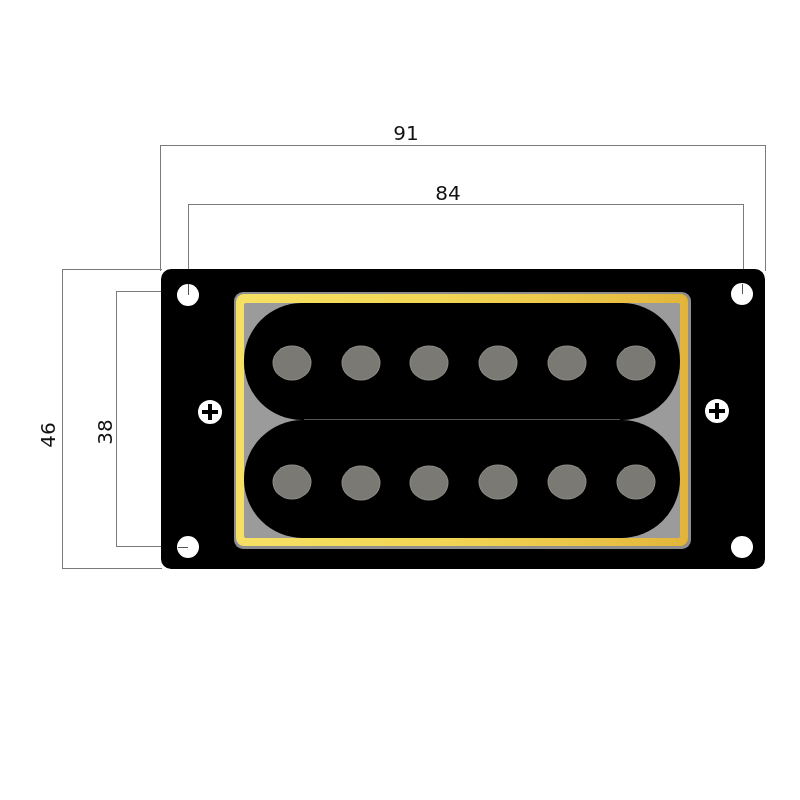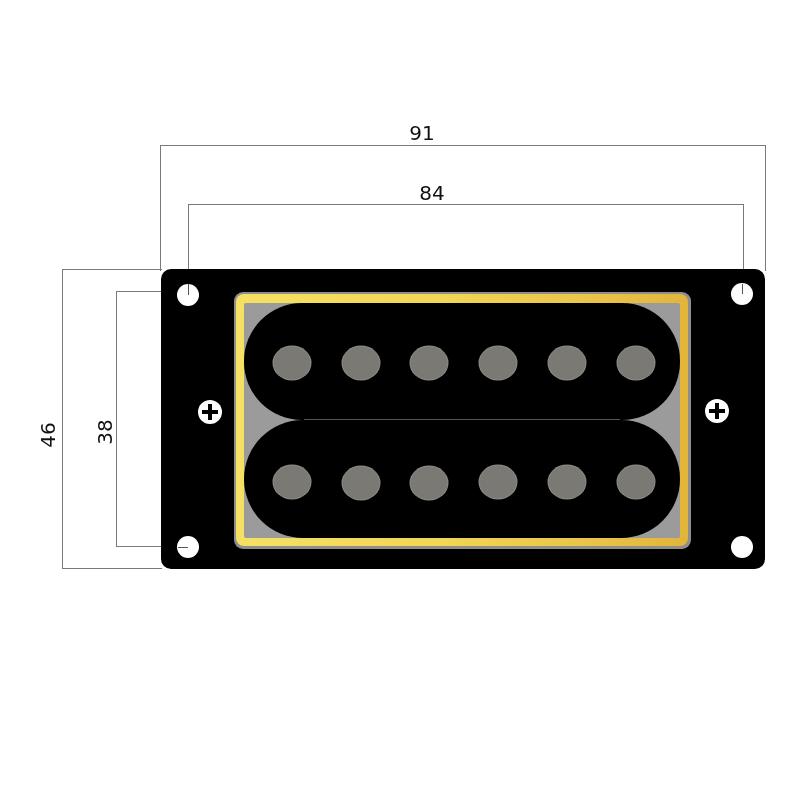--- a/index.html
+++ b/index.html
@@ -1,21 +1,21 @@
 <!DOCTYPE html>
 <html><head>
 <meta charset="utf-8">
 <style>
   html, body { margin: 0; padding: 0; background: #ffffff; }
   body { width: 800px; height: 800px; position: relative; overflow: hidden; font-family: "DejaVu Sans", sans-serif; }
   .abs { position: absolute; }
   .dimline { position: absolute; border-color: #7a7a7a; border-style: solid; border-width: 0; box-sizing: border-box; }
   .dimlabel { position: absolute; font-size: 20px; color: #111; line-height: 1; white-space: nowrap; }
   .vlabel { transform: translate(-50%, -50%) rotate(-90deg); }
-  .hlabel { transform: translateX(-50%); margin-left: 16px; }
+  .hlabel { transform: translateX(-50%); }
   .plate { position: absolute; left: 161px; top: 269px; width: 604px; height: 300px; background: #000; border-radius: 10px; }
   .hole { position: absolute; width: 22px; height: 22px; border-radius: 50%; background: #fff; transform: translate(-50%, -50%); }
   .screw { position: absolute; width: 24px; height: 24px; border-radius: 50%; background: #fff; transform: translate(-50%, -50%); }
   .screw::before, .screw::after { content: ""; position: absolute; background: #000; }
   .screw::before { left: 4px; right: 4px; top: 10px; height: 4px; }
   .screw::after { top: 4px; bottom: 4px; left: 10px; width: 4px; }
   .frame-outer { position: absolute; left: 234px; top: 292px; width: 457px; height: 257px; border-radius: 9px; background: #8e8e8e; }
   .frame-yellow { position: absolute; left: 236px; top: 294px; width: 452px; height: 252px; border-radius: 8px;
     background: linear-gradient(90deg, #f6e063 0%, #f2d655 45%, #e9c347 80%, #e2b43a 100%); }
   .frame-inner { position: absolute; left: 244px; top: 303px; width: 436px; height: 235px; background: #9b9b9b; overflow: hidden; border-radius: 2px; }
@@ -25,21 +25,21 @@
   .seam { position: absolute; left: 60px; right: 60px; top: 116px; height: 1px; background: #555; }
   .pole { position: absolute; width: 37px; height: 33px; border-radius: 50%; background: #7a7974; box-shadow: 0 0 0 1px #8c8b86; transform: translate(-50%, -50%); }
 </style>
 </head>
 <body>
 
 <div class="dimline" style="left:160px; top:145px; width:606px; height:126px; border-top-width:1px; border-left-width:1px; border-right-width:1px;"></div>
 <div class="dimlabel hlabel" style="left:406px; top:123px;">91</div>
 
 <div class="dimline" style="left:188px; top:204px; width:556px; height:92px; border-top-width:1px; border-left-width:1px; border-right-width:1px;"></div>
-<div class="dimlabel hlabel" style="left:416px; top:183px;">84</div>
+<div class="dimlabel hlabel" style="left:448px; top:183px;">84</div>
 
 <div class="dimline" style="left:62px; top:269px; width:100px; height:300px; border-top-width:1px; border-left-width:1px; border-bottom-width:1px;"></div>
 <div class="dimlabel vlabel" style="left:48px; top:435px;">46</div>
 
 <div class="dimline" style="left:116px; top:291px; width:72px; height:256px; border-top-width:1px; border-left-width:1px; border-bottom-width:1px;"></div>
 <div class="dimlabel vlabel" style="left:105px; top:432px;">38</div>
 
 <div class="plate"></div>
 
 <div class="hole" style="left:188px; top:295px;"></div>

